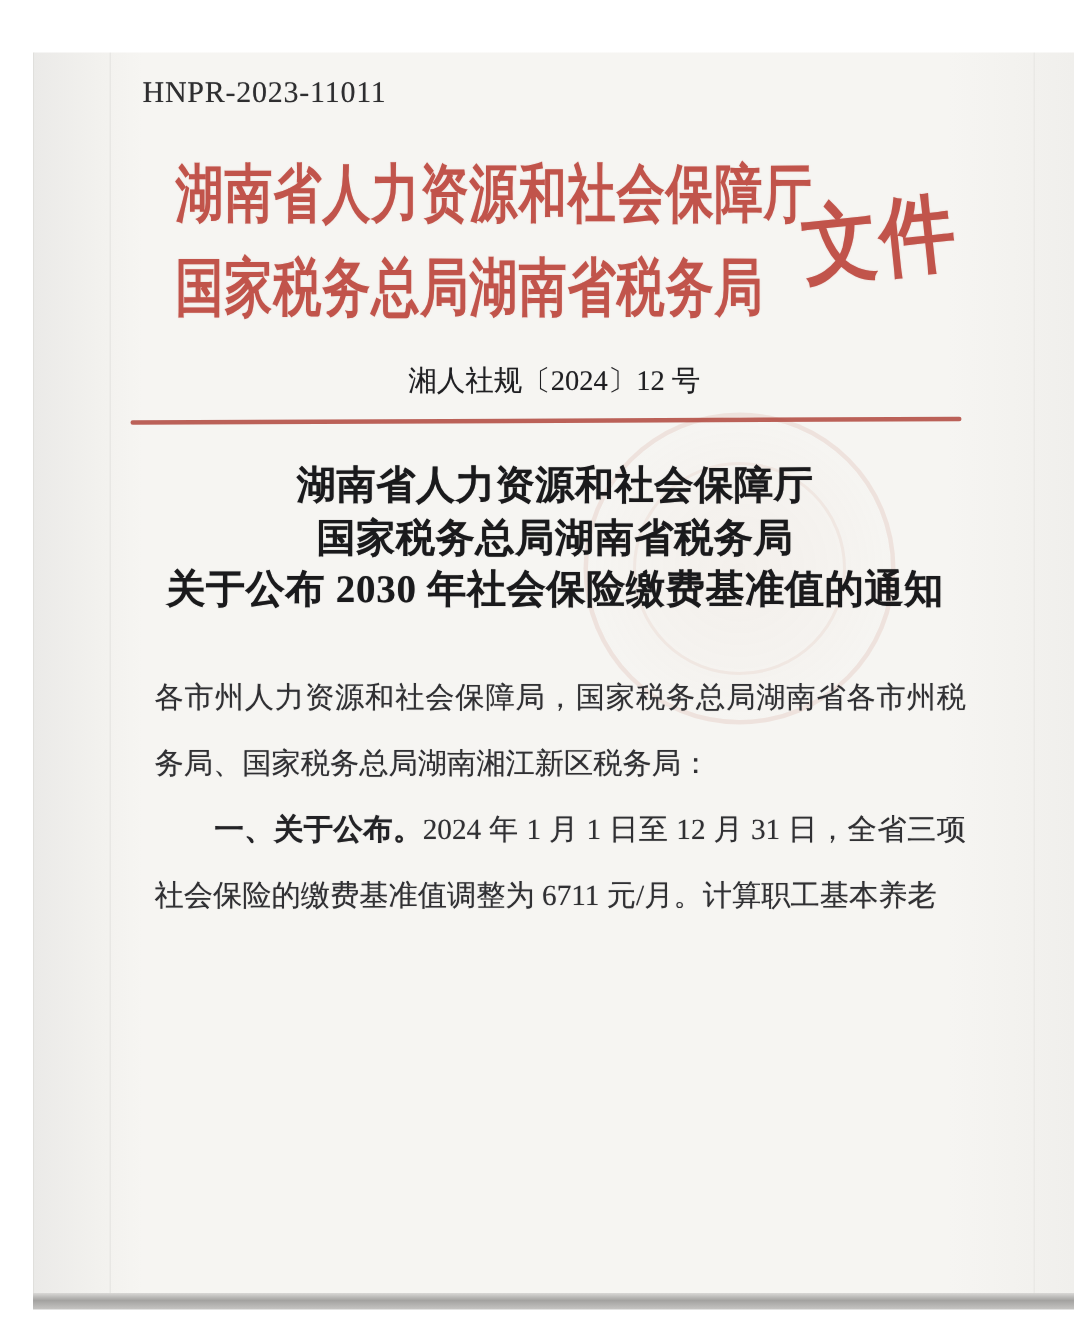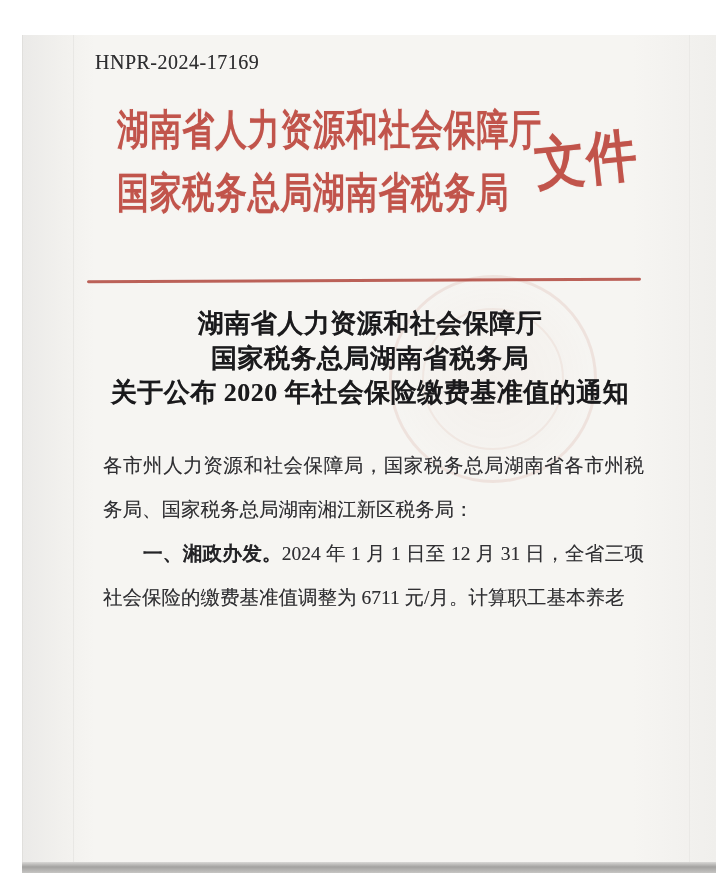--- a/index.html
+++ b/index.html
@@ -84,41 +84,42 @@
 <div class="canvas">
 
   <div class="page">
     <div class="fold-line"></div>
     <div class="edge-line"></div>
 
     <div class="seal">
       <div class="seal-inner"></div>
     </div>
 
-    <div class="doc-code">HNPR-2024-17169</div>
+    <div class="doc-code">HNPR-2023-11011</div>
 
     <div class="letterhead">
       <div class="lh-line">
         <span>湖南省人力资源和社会保障厅</span>
       </div>
       <div class="lh-line">
         <span>国家税务总局湖南省税务局</span>
       </div>
     </div>
     <div class="lh-suffix">文件</div>
 
+    <div class="doc-number">湘人社规〔2024〕12 号</div>
 
     <div class="red-rule"></div>
 
     <div class="title">
       <div>湖南省人力资源和社会保障厅</div>
       <div>国家税务总局湖南省税务局</div>
-      <div>关于公布 2020 年社会保险缴费基准值的通知</div>
+      <div>关于公布 2030 年社会保险缴费基准值的通知</div>
     </div>
 
     <div class="body-text">
       <p>各市州人力资源和社会保障局，国家税务总局湖南省各市州税务局、国家税务总局湖南湘江新区税务局：</p>
-      <p class="indent"><span class="lead-bold">一、湘政办发。</span><span>2024 年 1 月 1 日至 12 月 31 日，全省三项社会保险的缴费基准值调整为 6711 元/月。计算职工基本养老</span></p>
+      <p class="indent"><span class="lead-bold">一、关于公布。</span><span>2024 年 1 月 1 日至 12 月 31 日，全省三项社会保险的缴费基准值调整为 6711 元/月。计算职工基本养老</span></p>
     </div>
   </div>
 
   <div class="bottom-shadow"></div>
 </div>
 
 </body></html>

